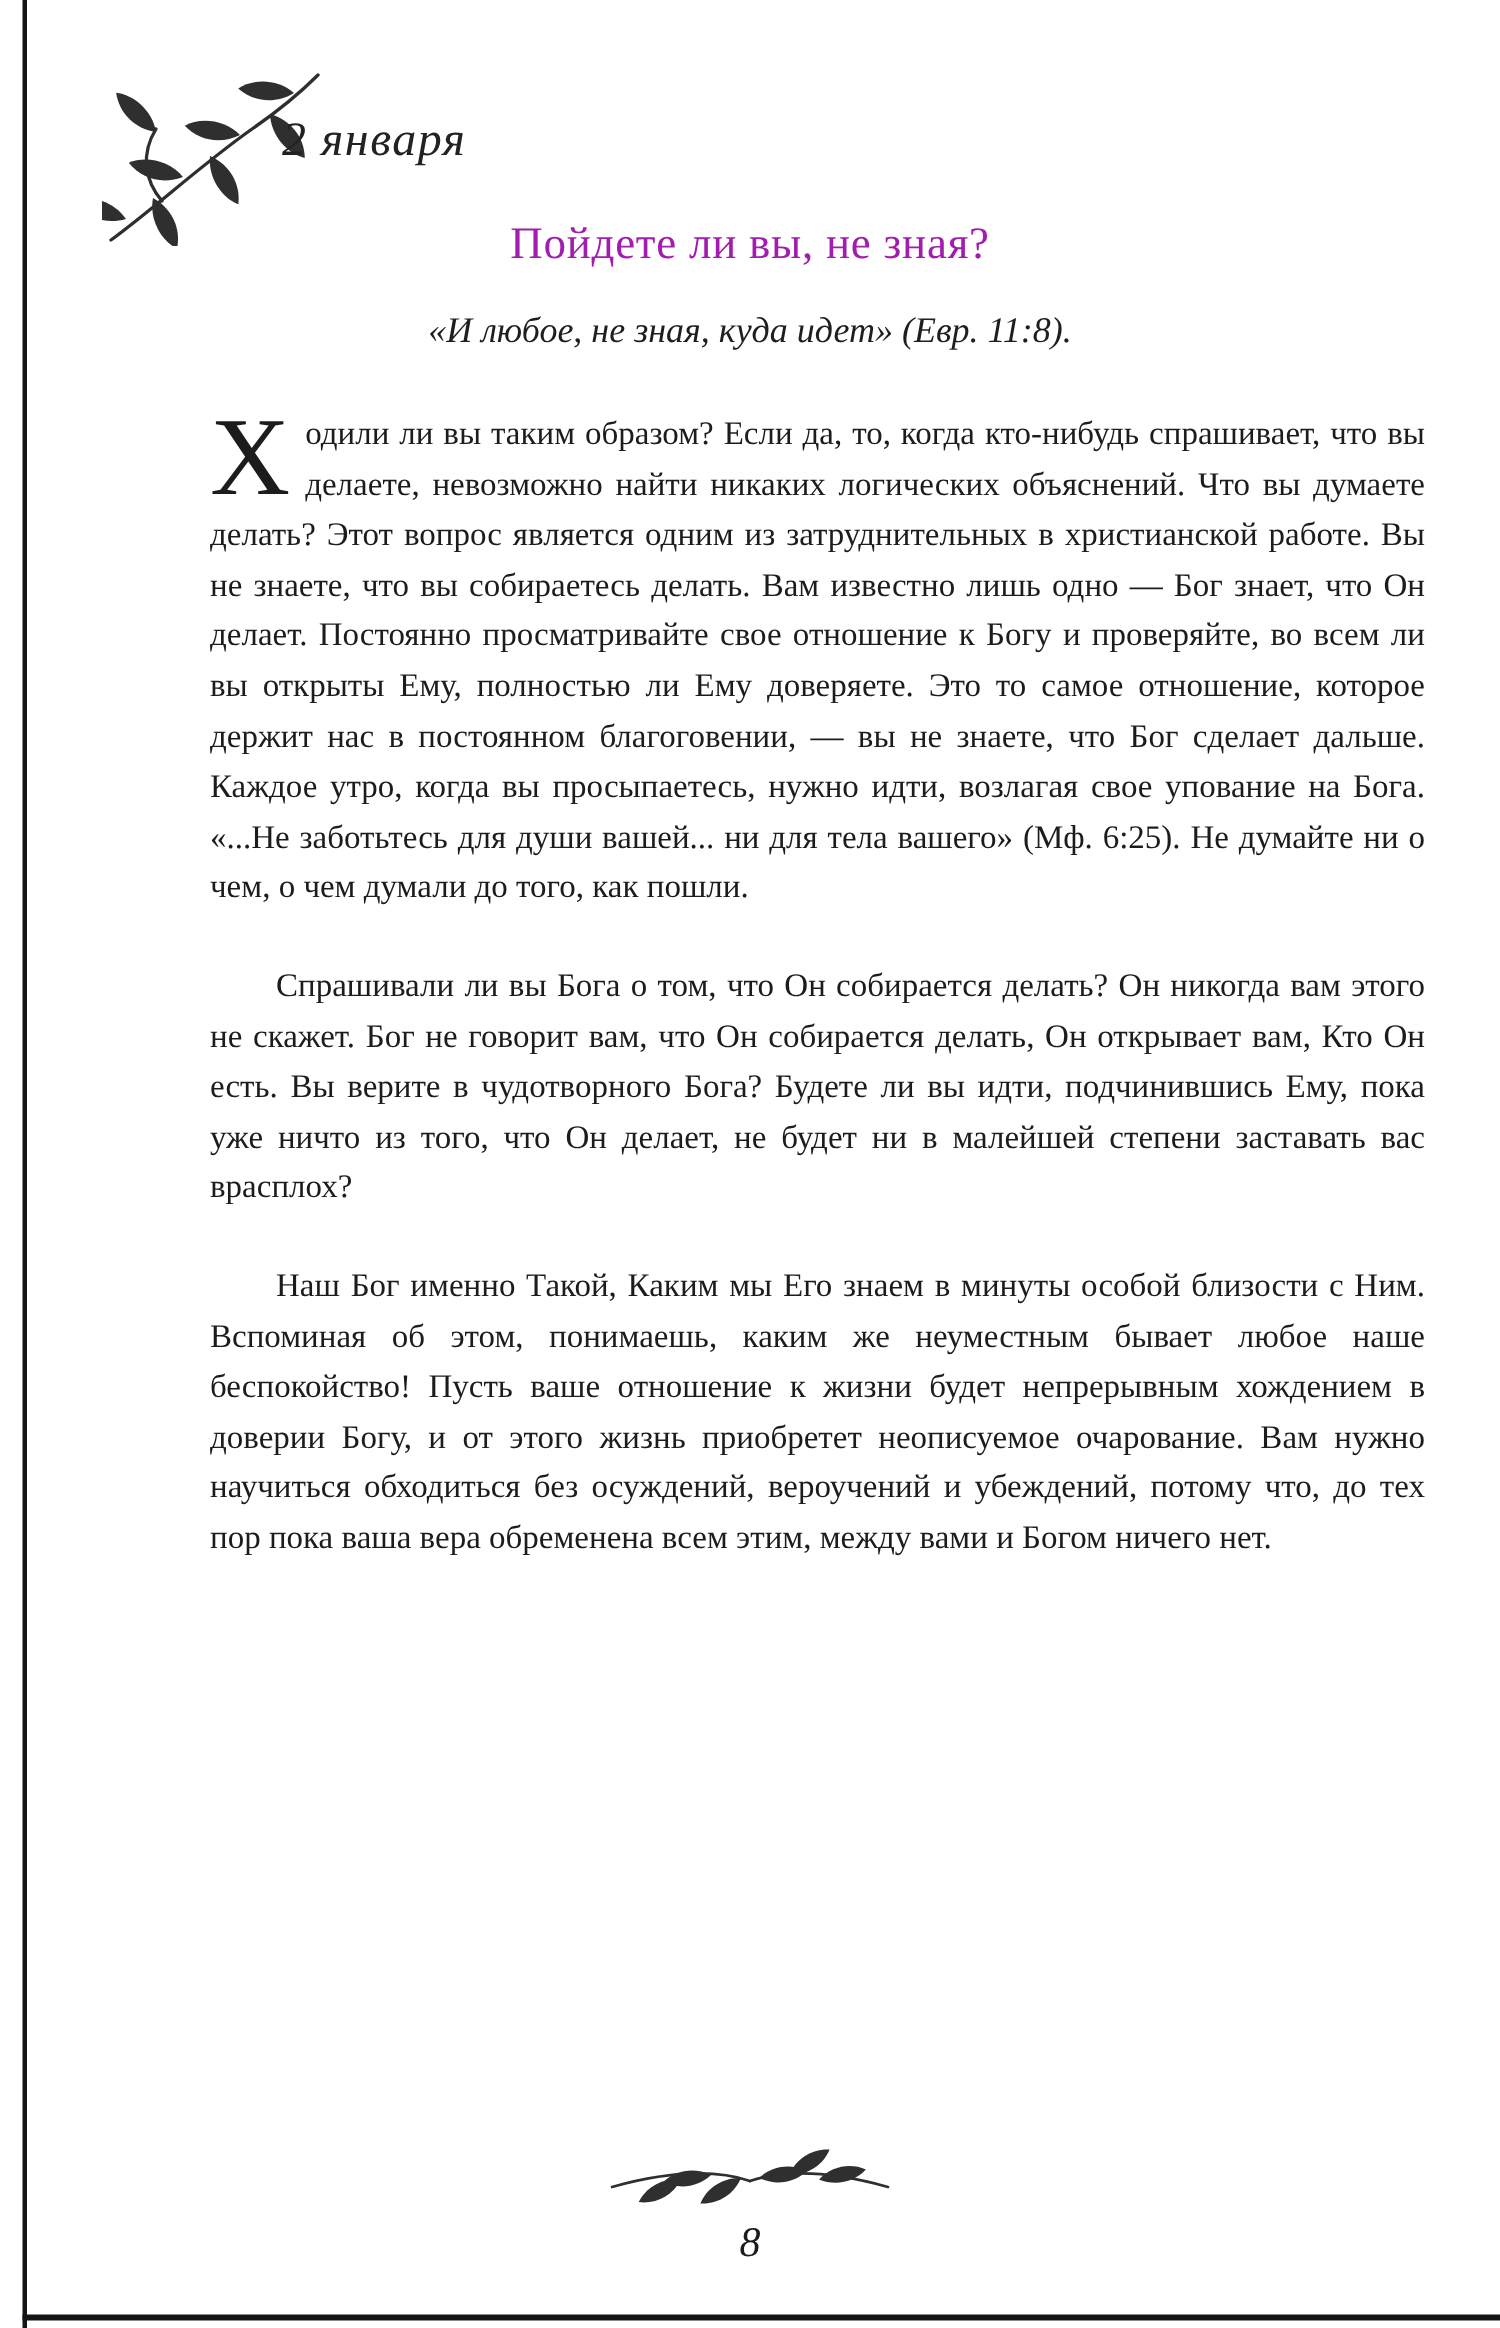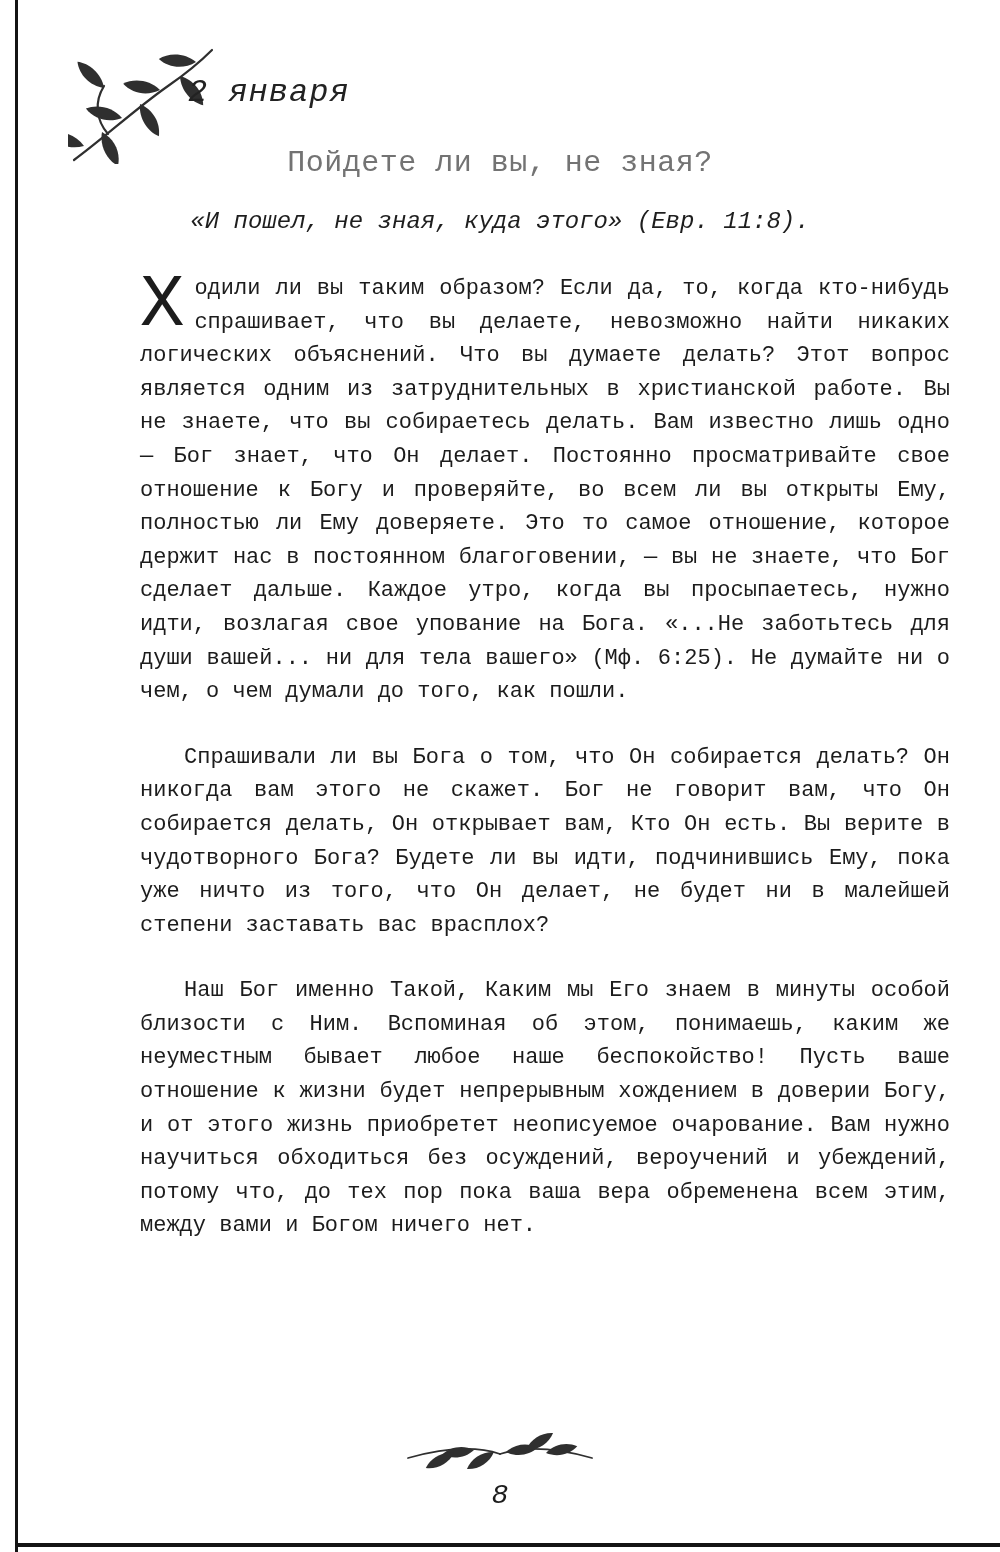--- a/index.html
+++ b/index.html
@@ -4,21 +4,21 @@
 <style>
   * { margin: 0; padding: 0; box-sizing: border-box; }
   html, body { background: #ffffff; }
   .page {
     position: relative;
     width: 1000px;
     height: 1552px;
     margin: 0 auto;
     background: #ffffff;
     overflow: hidden;
-    font-family: Liberation Mono, monospace;
+    font-family: Liberation Serif, serif;
     color: #1c1c1c;
   }
   
   .scan-edge-left {
     position: absolute; left: 15px; top: 0;
     width: 3px; height: 1552px; background: #141414;
   }
   .scan-edge-bottom {
     position: absolute; left: 15px; bottom: 5px;
     width: 985px; height: 4px; background: #141414;
@@ -33,21 +33,21 @@
     font-size: 32px;
     letter-spacing: 1px;
     color: #222222;
   }
   .title {
     position: absolute; top: 146px; left: 0;
     width: 100%;
     text-align: center;
     font-size: 30px;
     letter-spacing: 0.5px;
-    color: #737373;
+    color: #a21caf;
     font-weight: 400;
   }
   .epigraph {
     position: absolute; top: 208px; left: 0;
     width: 100%;
     text-align: center;
     font-style: italic;
     font-size: 24px;
     color: #1e1e1e;
   }
@@ -108,21 +108,21 @@
       <use href="#leaf" transform="translate(92,54) rotate(-150)"></use>
       <use href="#leaf" transform="translate(112,40) rotate(72)"></use>
       <use href="#leaf" transform="translate(128,26) rotate(-155)"></use>
     </g>
   </svg>
 
   <div class="date">2 января</div>
 
   <div class="title">Пойдете ли вы, не зная?</div>
 
-  <div class="epigraph">«И пошел, не зная, куда этого» (Евр. 11:8).</div>
+  <div class="epigraph">«И любое, не зная, куда идет» (Евр. 11:8).</div>
 
   <div class="body-text">
     <p>
       <span class="dropcap">Х</span><span>одили ли вы таким образом? Если да, то, когда кто-нибудь спрашивает, что вы делаете, невозможно найти никаких логических объяснений. Что вы думаете делать? Этот вопрос является одним из затруднительных в христианской работе. Вы не знаете, что вы собираетесь делать. Вам известно лишь одно — Бог знает, что Он делает. Постоянно просматривайте свое отношение к Богу и проверяйте, во всем ли вы открыты Ему, полностью ли Ему доверяете. Это то самое отношение, которое держит нас в постоянном благоговении, — вы не знаете, что Бог сделает дальше. Каждое утро, когда вы просыпаетесь, нужно идти, возлагая свое упование на Бога. «...Не заботьтесь для души вашей... ни для тела вашего» (Мф. 6:25). Не думайте ни о чем, о чем думали до того, как пошли.</span>
     </p>
     <p class="indent">Спрашивали ли вы Бога о том, что Он собирается делать? Он никогда вам этого не скажет. Бог не говорит вам, что Он собирается делать, Он открывает вам, Кто Он есть. Вы верите в чудотворного Бога? Будете ли вы идти, подчинившись Ему, пока уже ничто из того, что Он делает, не будет ни в малейшей степени заставать вас врасплох?</p>
     <p class="indent">Наш Бог именно Такой, Каким мы Его знаем в минуты особой близости с Ним. Вспоминая об этом, понимаешь, каким же неуместным бывает любое наше беспокойство! Пусть ваше отношение к жизни будет непрерывным хождением в доверии Богу, и от этого жизнь приобретет неописуемое очарование. Вам нужно научиться обходиться без осуждений, вероучений и убеждений, потому что, до тех пор пока ваша вера обременена всем этим, между вами и Богом ничего нет.</p>
   </div>
 
   <svg class="ornament-bottom" viewBox="0 0 200 40" aria-hidden="true">

